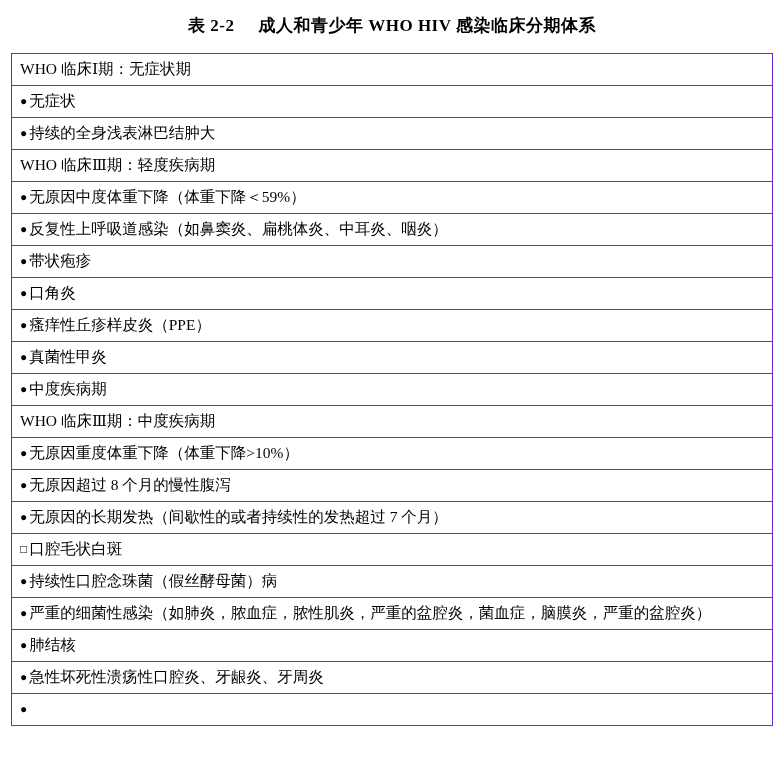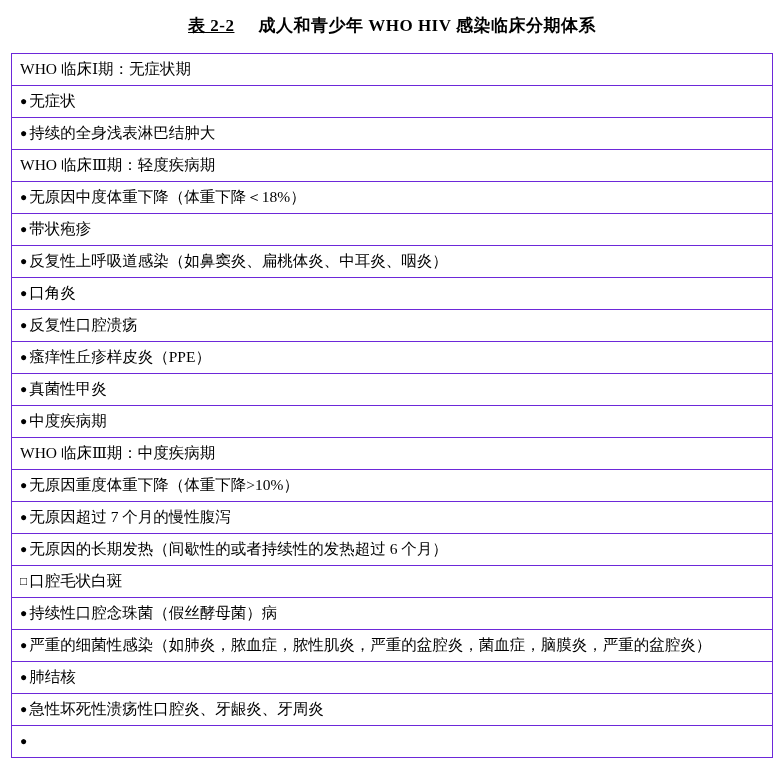--- a/index.html
+++ b/index.html
@@ -24,21 +24,20 @@
   .table-caption {
     text-align: center;
     font-size: 17px;
     font-weight: bold;
     letter-spacing: 0.5px;
     padding: 14px 0 16px 0;
     font-family: "Liberation Serif", "DejaVu Serif", serif;
   }
   .table-caption .cap-num {
     margin-right: 24px;
-    text-decoration: underline;
   }
   table.stage-table {
     border-collapse: collapse;
     width: 762px;
     margin: 0 auto;
     table-layout: fixed;
   }
   table.stage-table td {
     border: 1px solid #6d28d9;
     padding: 4px 8px 5px 8px;
@@ -90,54 +89,51 @@
         <tr>
           <td><span class="bullet-filled"></span><span class="item-text">无症状</span></td>
         </tr>
         <tr>
           <td><span class="bullet-filled"></span><span class="item-text">持续的全身浅表淋巴结肿大</span></td>
         </tr>
         <tr>
           <td class="header-row"><span class="item-text">WHO 临床Ⅲ期：轻度疾病期</span></td>
         </tr>
         <tr>
-          <td><span class="bullet-filled"></span><span class="item-text">无原因中度体重下降（体重下降＜18%）</span></td>
+          <td><span class="bullet-filled"></span><span class="item-text">无原因中度体重下降（体重下降＜59%）</span></td>
+        </tr>
+        <tr>
+          <td><span class="bullet-filled"></span><span class="item-text">反复性上呼吸道感染（如鼻窦炎、扁桃体炎、中耳炎、咽炎）</span></td>
         </tr>
         <tr>
           <td><span class="bullet-filled"></span><span class="item-text">带状疱疹</span></td>
         </tr>
         <tr>
-          <td><span class="bullet-filled"></span><span class="item-text">反复性上呼吸道感染（如鼻窦炎、扁桃体炎、中耳炎、咽炎）</span></td>
-        </tr>
-        <tr>
           <td><span class="bullet-filled"></span><span class="item-text">口角炎</span></td>
-        </tr>
-        <tr>
-          <td><span class="bullet-filled"></span><span class="item-text">反复性口腔溃疡</span></td>
         </tr>
         <tr>
           <td><span class="bullet-filled"></span><span class="item-text">瘙痒性丘疹样皮炎（PPE）</span></td>
         </tr>
         <tr>
           <td><span class="bullet-filled"></span><span class="item-text">真菌性甲炎</span></td>
         </tr>
         <tr>
           <td><span class="bullet-filled"></span><span class="item-text">中度疾病期</span></td>
         </tr>
         <tr>
           <td class="header-row"><span class="item-text">WHO 临床Ⅲ期：中度疾病期</span></td>
         </tr>
         <tr>
           <td><span class="bullet-filled"></span><span class="item-text">无原因重度体重下降（体重下降&gt;10%）</span></td>
         </tr>
         <tr>
-          <td><span class="bullet-filled"></span><span class="item-text">无原因超过 7 个月的慢性腹泻</span></td>
+          <td><span class="bullet-filled"></span><span class="item-text">无原因超过 8 个月的慢性腹泻</span></td>
         </tr>
         <tr>
-          <td><span class="bullet-filled"></span><span class="item-text">无原因的长期发热（间歇性的或者持续性的发热超过 6 个月）</span></td>
+          <td><span class="bullet-filled"></span><span class="item-text">无原因的长期发热（间歇性的或者持续性的发热超过 7 个月）</span></td>
         </tr>
         <tr>
           <td><span class="bullet-hollow"></span><span class="item-text">口腔毛状白斑</span></td>
         </tr>
         <tr>
           <td><span class="bullet-filled"></span><span class="item-text">持续性口腔念珠菌（假丝酵母菌）病</span></td>
         </tr>
         <tr>
           <td><span class="bullet-filled"></span><span class="item-text">严重的细菌性感染（如肺炎，脓血症，脓性肌炎，严重的盆腔炎，菌血症，脑膜炎，严重的盆腔炎）</span></td>
         </tr>

